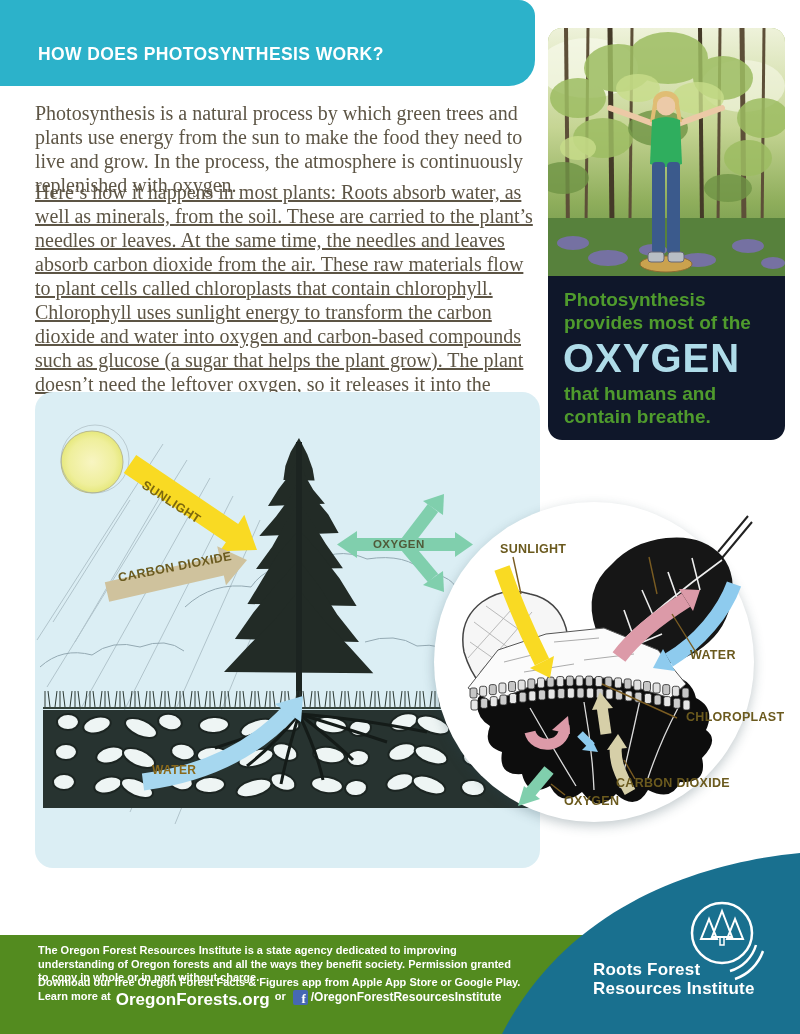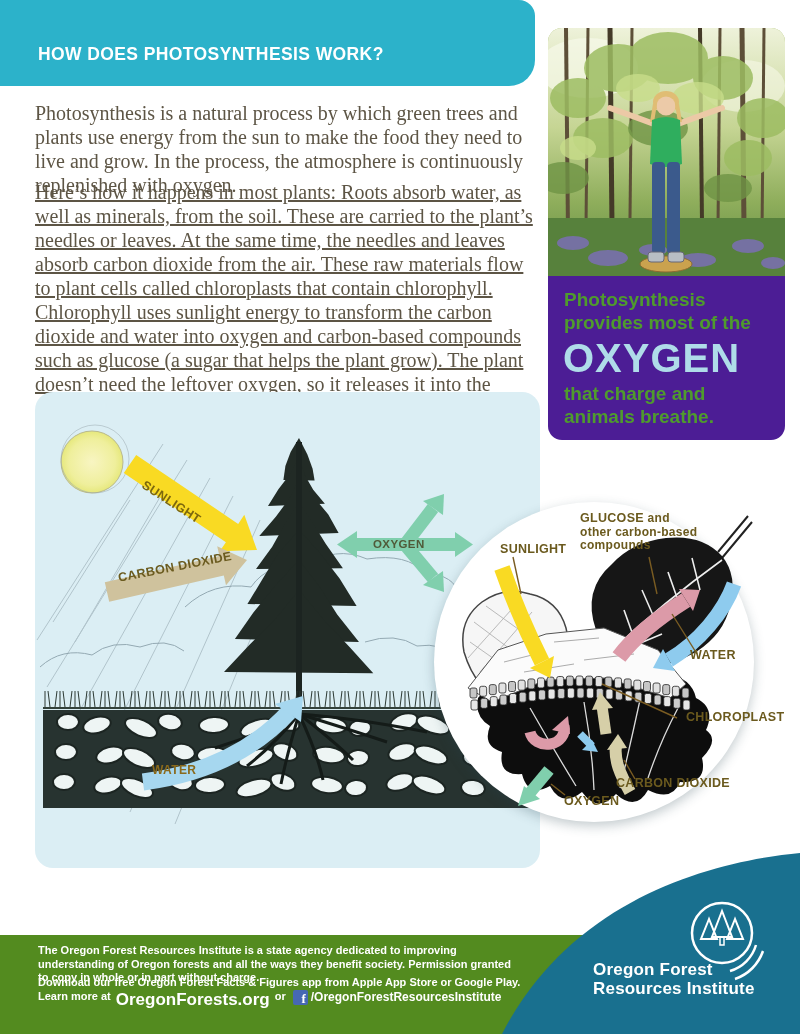--- a/index.html
+++ b/index.html
@@ -15,21 +15,21 @@
   
   .intro{position:absolute;left:35px;width:502px;margin:0;color:#5d5545;
          font-family:"Liberation Serif",serif;font-size:20px;line-height:24px;}
   .p1{top:101px;}
   .p2{top:180px;text-decoration:underline;}
 
   
   .photo{position:absolute;left:548px;top:28px;width:237px;height:248px;
          border-radius:14px 14px 0 0;overflow:hidden;background:#9ab55c;}
   .factbox{position:absolute;left:548px;top:276px;width:237px;height:164px;
-           background:#4c1d95;border-radius:0 0 14px 14px;box-sizing:border-box;
+           background:#0f172a;border-radius:0 0 14px 14px;box-sizing:border-box;
            padding:12px 14px 0 16px;}
   .fact-lead,.fact-tail{color:#4f9b2d;font-weight:bold;font-size:19px;line-height:23px;}
   .fact-big{color:#afdce9;font-weight:bold;font-size:40px;line-height:44px;letter-spacing:1px;margin:2px 0 2px -1px;}
 
   
   .illus{position:absolute;left:35px;top:392px;width:505px;height:476px;background:#dbeef4;
          border-radius:18px;}
   .illus svg{position:absolute;left:0;top:0;}
   .ilbl{position:absolute;font-weight:bold;color:#6b5b1f;font-size:12.5px;letter-spacing:.4px;white-space:nowrap;}
   .lbl-sun{left:112px;top:86px;color:#7c680e;transform:rotate(33deg);transform-origin:left top;}
@@ -146,21 +146,21 @@
         <rect x="119" y="134" width="13" height="92" rx="4" fill="#3b5a8c"></rect>
         <rect x="100" y="224" width="16" height="10" rx="3" fill="#b8bec4" stroke="#667"></rect>
         <rect x="120" y="224" width="16" height="10" rx="3" fill="#b8bec4" stroke="#667"></rect>
       </g>
     </svg>
   </div>
 
   <div class="factbox">
     <div class="fact-lead">Photosynthesis provides most of the</div>
     <div class="fact-big">OXYGEN</div>
-    <div class="fact-tail">that charge and animals breathe.</div>
+    <div class="fact-tail">that humans and contain breathe.</div>
   </div>
 
   <div class="illus">
     <svg width="505" height="476" viewBox="0 0 505 476">
       <defs>
         <radialGradient id="sunG">
             <stop offset="0" stop-color="#f8f5c2"></stop>
             <stop offset=".75" stop-color="#efef9c"></stop>
             <stop offset="1" stop-color="#e6e87c"></stop>
           </radialGradient>
@@ -475,21 +475,20 @@
       <g stroke="#7a5c22" stroke-width="1.4">
         <line x1="79" y1="55" x2="87" y2="92"></line>
           <line x1="215" y1="55" x2="223" y2="92"></line>
         <line x1="263" y1="152" x2="238" y2="112"></line>
           <line x1="243" y1="216" x2="168" y2="182"></line>
         <line x1="201" y1="277" x2="190" y2="258"></line>
           <line x1="131" y1="293" x2="117" y2="282"></line>
       </g>
     </svg>
     <div class="clbl clbl-sun">SUNLIGHT</div>
-    <div class="clbl clbl-glu"><b>GLUCOSE</b> <span>and other carbon-based compounds</span></div>
     <div class="clbl clbl-wat">WATER</div>
     <div class="clbl clbl-chl">CHLOROPLAST</div>
     <div class="clbl clbl-co2">CARBON DIOXIDE</div>
     <div class="clbl clbl-oxy">OXYGEN</div>
   </div>
 
   <div class="footer">
     <p class="f-about">The Oregon Forest Resources Institute is a state agency dedicated to improving understanding of Oregon forests and all the ways they benefit society. Permission granted to copy in whole or in part without charge.</p>
     <p class="f-app">Download our free Oregon Forest Facts &amp; Figures app from Apple App Store or Google Play.</p>
     <div class="f-learn">
@@ -510,18 +509,18 @@
         <circle r="30" stroke-width="2.5"></circle>
         <polygon points="0,-22 -10,4 10,4" stroke-width="2"></polygon>
         <rect x="-2" y="4" width="4" height="8" stroke-width="1.5"></rect>
         <polygon points="-13,-14 -21,6 -5,6" stroke-width="2"></polygon>
         <polygon points="13,-14 5,6 21,6" stroke-width="2"></polygon>
         <path d="M34,12 A38,38 0 0 1 8,38" stroke-width="2.5"></path>
         <path d="M41,18 A45,45 0 0 1 13,46" stroke-width="2.5"></path>
       </g>
     </svg>
     <div class="logo-text">
-      <div>Oregon Forest</div>
+      <div>Roots Forest</div>
       <div>Resources Institute</div>
     </div>
   </div>
 
 </div>
 
 </body></html>

